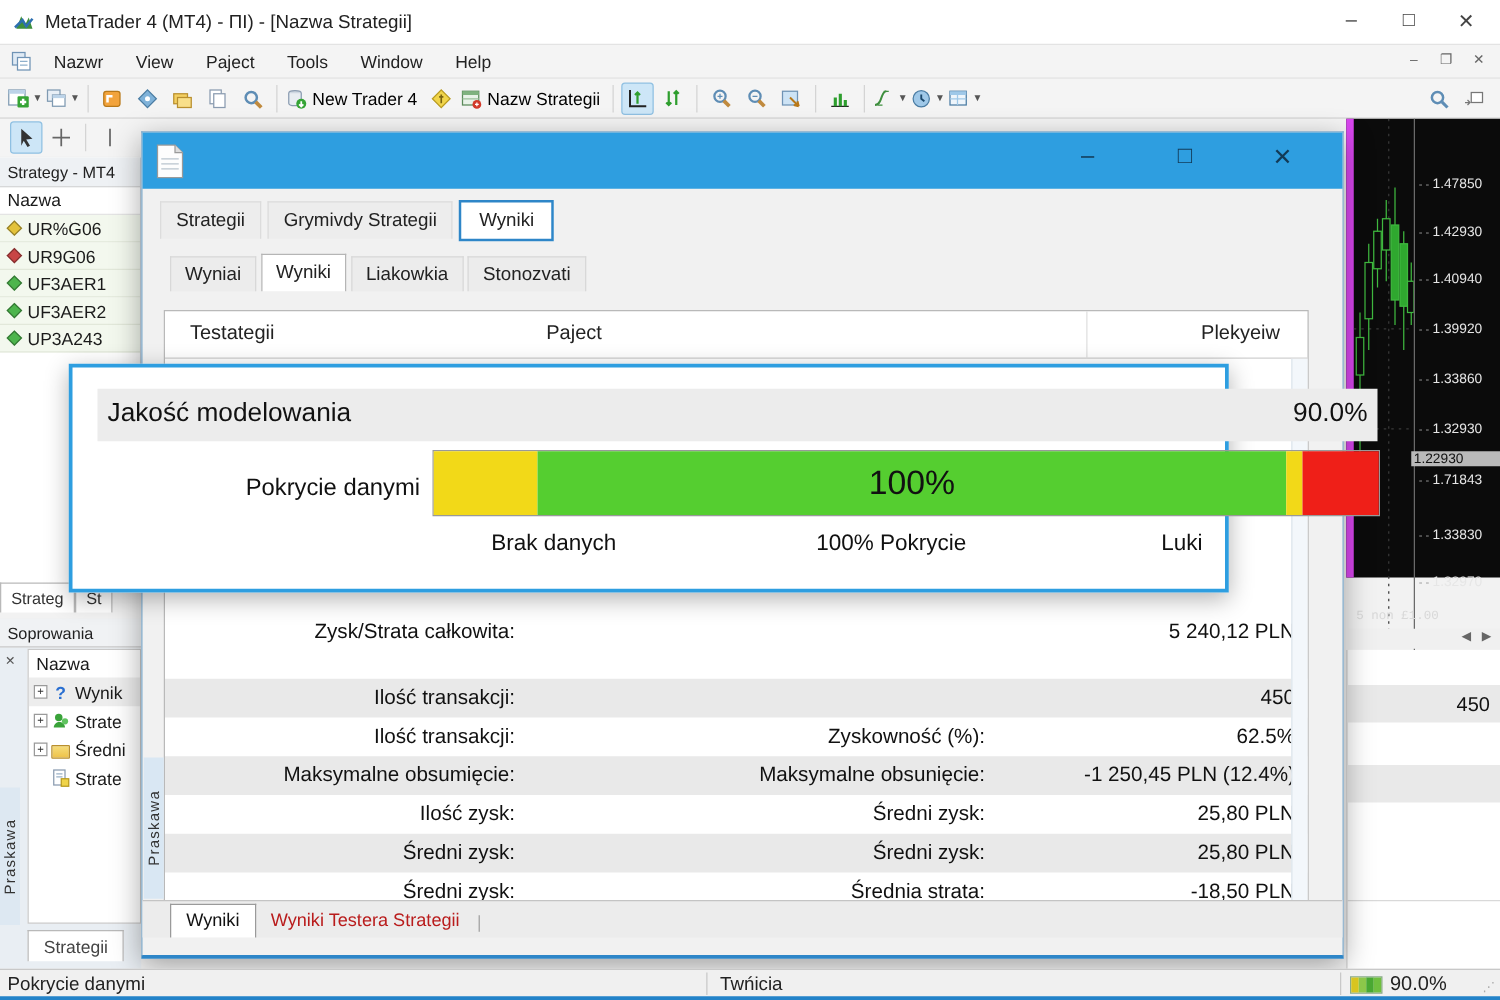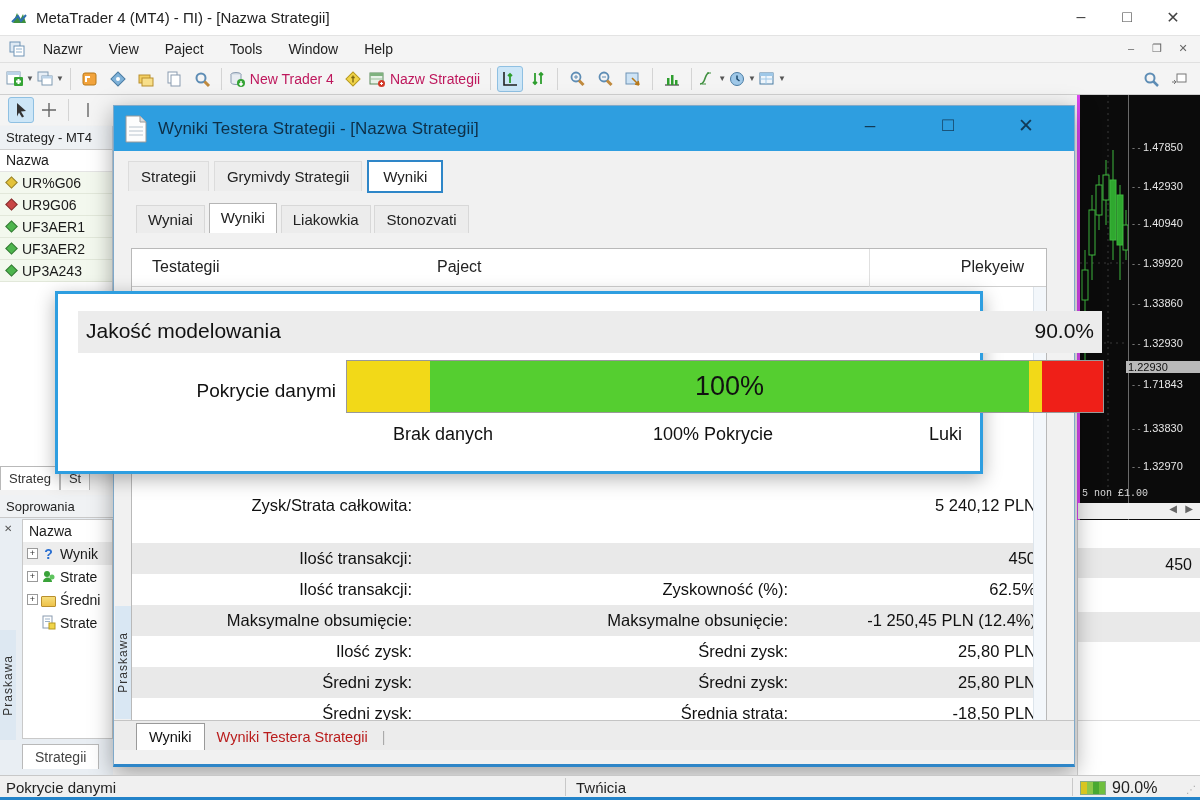--- a/index.html
+++ b/index.html
@@ -18,21 +18,21 @@
   .menu-item { padding:4px 13px; font-size:14px; color:#222; }
   #menu-controls { position:absolute; right:6px; top:3px; display:flex; gap:4px; }
   #menu-controls span { width:22px; height:18px; text-align:center; font-size:11px; color:#666; line-height:18px; }
 
   
   #toolbar { left:0; top:63px; width:1200px; height:32px; background:#f4f4f4; border-bottom:1px solid #cfcfcf; display:flex; align-items:center; }
   .tbtn { height:26px; min-width:26px; display:flex; align-items:center; justify-content:center; margin:0 1px; border-radius:3px; }
   .tbtn.sel { background:#cde6f7; border:1px solid #8fc0e2; }
   .tsep { width:1px; height:22px; background:#d4d4d4; margin:0 5px; }
   .caret { font-size:8px; color:#555; margin-left:2px; }
-  .tlabel { font-size:14px; color:#be185d; margin:0 4px 0 4px; }
+  .tlabel { font-size:14px; color:#000000; margin:0 4px 0 4px; }
   .icon16 { width:18px; height:18px; display:inline-block; }
 
   
   #toolrow2 { left:0; top:95px; width:1200px; height:30px; background:#f4f4f4; display:flex; align-items:center; }
 
   
   #mw { left:0; top:126px; width:113px; height:344px; background:#fff; border-right:1px solid #c9d6e2; }
   #mw-header { height:24px; background:#eef1f4; border-bottom:1px solid #cfcfcf; font-size:13px; padding:4px 6px; color:#222; }
   .mw-col { height:22px; font-size:14px; padding:2px 6px; border-bottom:1px solid #e4e4e4; background:#fff; }
   .sym-row { height:22px; display:flex; align-items:center; padding:4px 4px; background:#f3f8ee; border-bottom:1px solid #e2e8da; font-size:14px; }
@@ -46,21 +46,21 @@
   #nav-close { position:absolute; left:4px; top:28px; font-size:10px; color:#555; }
   #nav-tree { position:absolute; left:22px; top:24px; width:91px; height:220px; background:#fff; border:1px solid #c9c9c9; overflow:hidden; }
   .tree-col { font-size:14px; padding:3px 6px; }
   .tree-item { height:23px; display:flex; align-items:center; font-size:14px; white-space:nowrap; }
   .expander { width:11px; height:11px; border:1px solid #9a9a9a; background:#fff; font-size:9px; line-height:9px; text-align:center; color:#333; margin:0 3px 0 4px; flex:none; }
   .tree-ico { width:15px; height:15px; margin-right:4px; flex:none; display:inline-block; }
   .vlabel { writing-mode:vertical-rl; transform:rotate(180deg); font-size:12px; color:#333; letter-spacing:1px; }
   #nav-tab { position:absolute; left:22px; top:744px; background:#fff; border:1px solid #b9b9b9; border-bottom:none; font-size:14px; color:#444; padding:4px 12px; }
 
   
-  #chart { left:1077px; top:95px; width:123px; height:425px; background:#0b0b0b; border-left:3px solid #d946ef; }
+  #chart { left:1077px; top:95px; width:123px; height:367px; background:#0b0b0b; border-left:6px solid #d946ef; }
   .price { position:absolute; left:52px; width:68px; font-size:11px; color:#e6e6e6; text-align:left; }
   .price::before { content:"- - "; color:#9a9a9a; font-size:9px; }
   .price.current { background:#b9b9b9; color:#111; padding:0 2px; left:46px; width:74px; }
   .price.current::before { content:""; }
   #chart-axis { position:absolute; left:48px; top:0; width:1px; height:425px; background:#6a6a6a; }
   #chart-bottom { position:absolute; left:2px; top:393px; font-size:10px; color:#d8d8d8; white-space:nowrap;font-family:Liberation Mono, monospace; }
 
   
   #rightstrip { left:1077px; top:520px; width:123px; height:255px; background:#fff; border-left:1px solid #d0d0d0; }
   #rs-arrows { position:absolute; left:0; top:-17px; width:123px; height:16px; background:#f0f0f0; font-size:10px; color:#666; text-align:right; padding-right:8px; }
@@ -447,21 +447,20 @@
 
   <div class="abs" id="tester">
     <div id="tester-titlebar">
       <svg style="width:24px;height:28px;margin-left:10px" viewBox="0 0 24 28">
         <path d="M2 1h14l6 6v20H2z" fill="#fdfdfd" stroke="#9a9a9a"></path>
         <path d="M16 1v6h6" fill="#dcdcdc" stroke="#9a9a9a"></path>
         <line x1="5" y1="12" x2="19" y2="12" stroke="#b9c4ce"></line>
           <line x1="5" y1="16" x2="19" y2="16" stroke="#b9c4ce"></line>
           <line x1="5" y1="20" x2="19" y2="20" stroke="#b9c4ce"></line>
       </svg>
-      <span id="tester-title">Wyniki Testera Strategii - [Nazwa Strategii]</span>
       <div id="tester-controls">
         <span>–</span>
         <span>□</span>
         <span>✕</span>
       </div>
     </div>
 
     <div id="tabs1">
       <span class="tab">Strategii</span>
       <span class="tab">Grymivdy Strategii</span>

